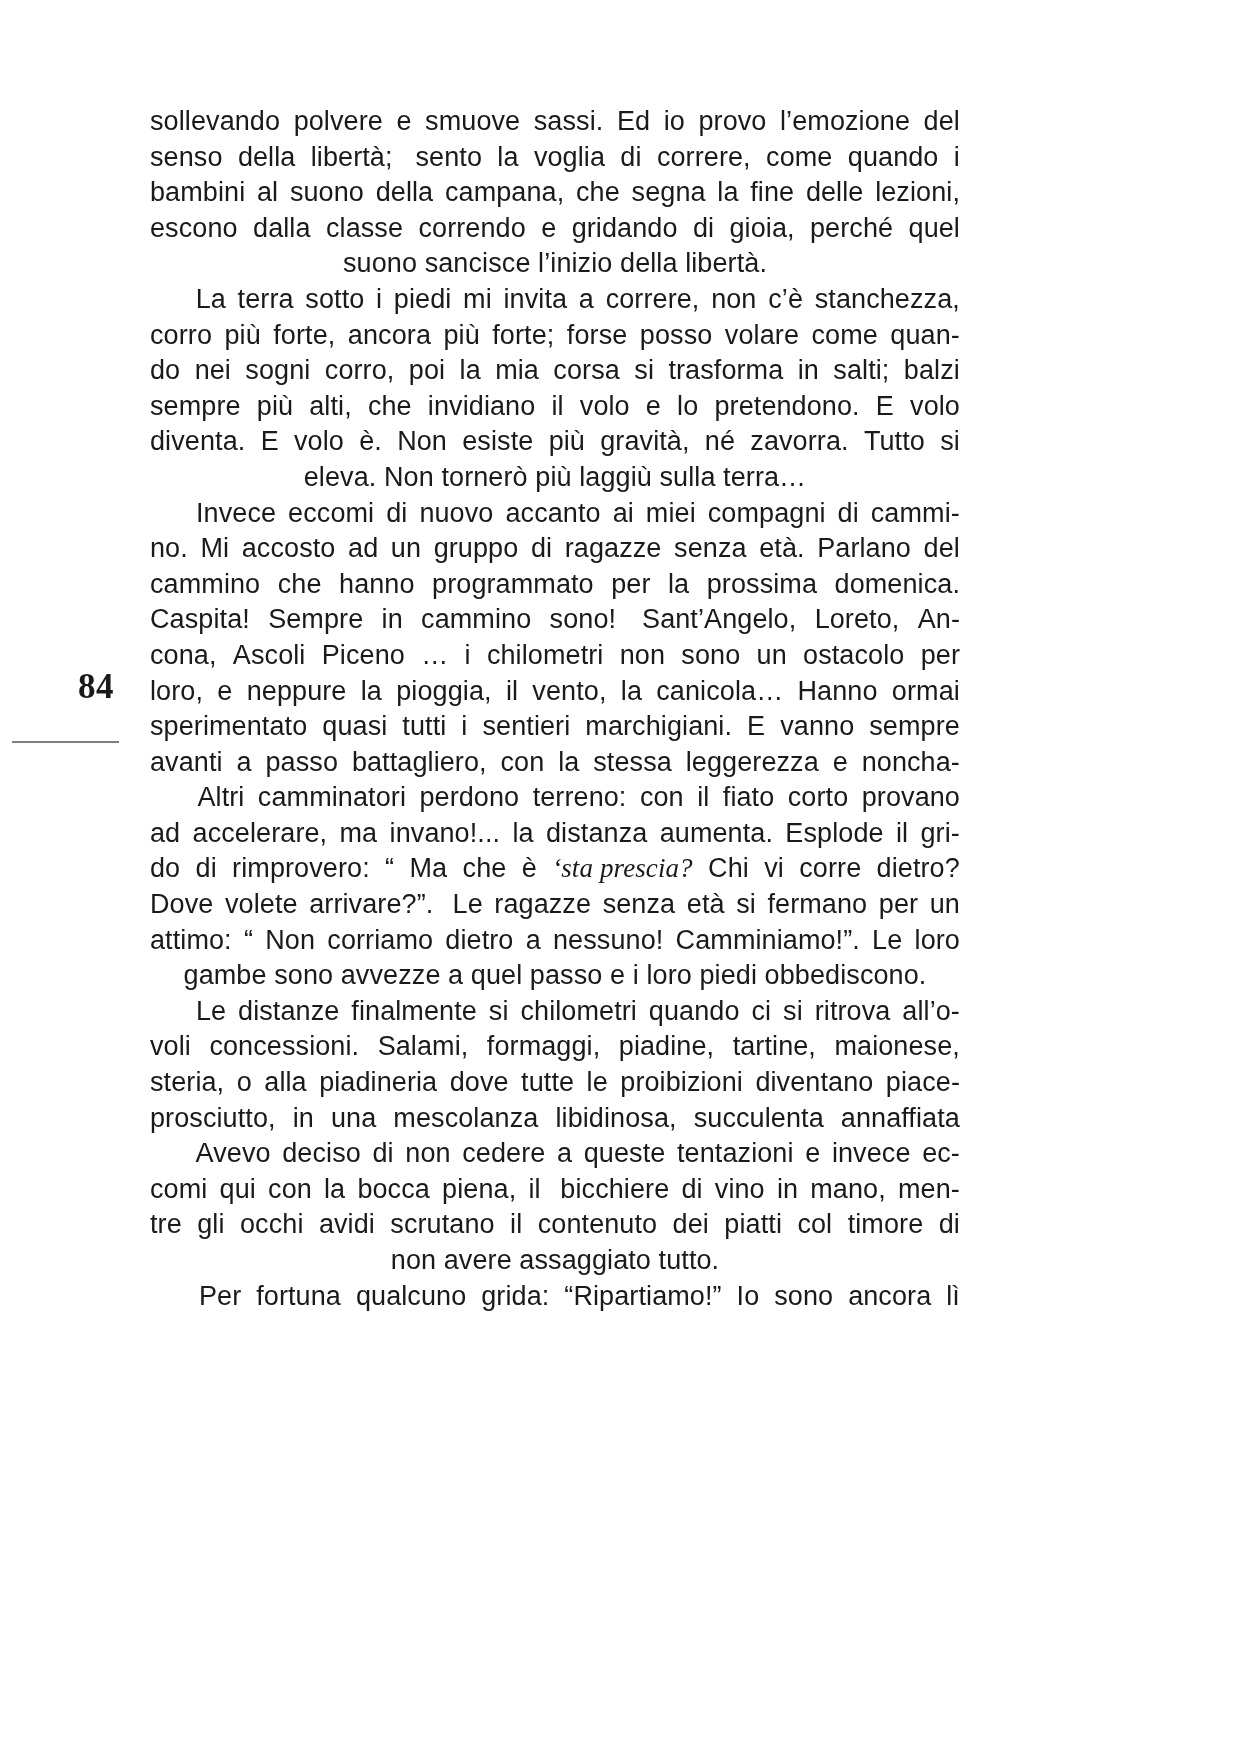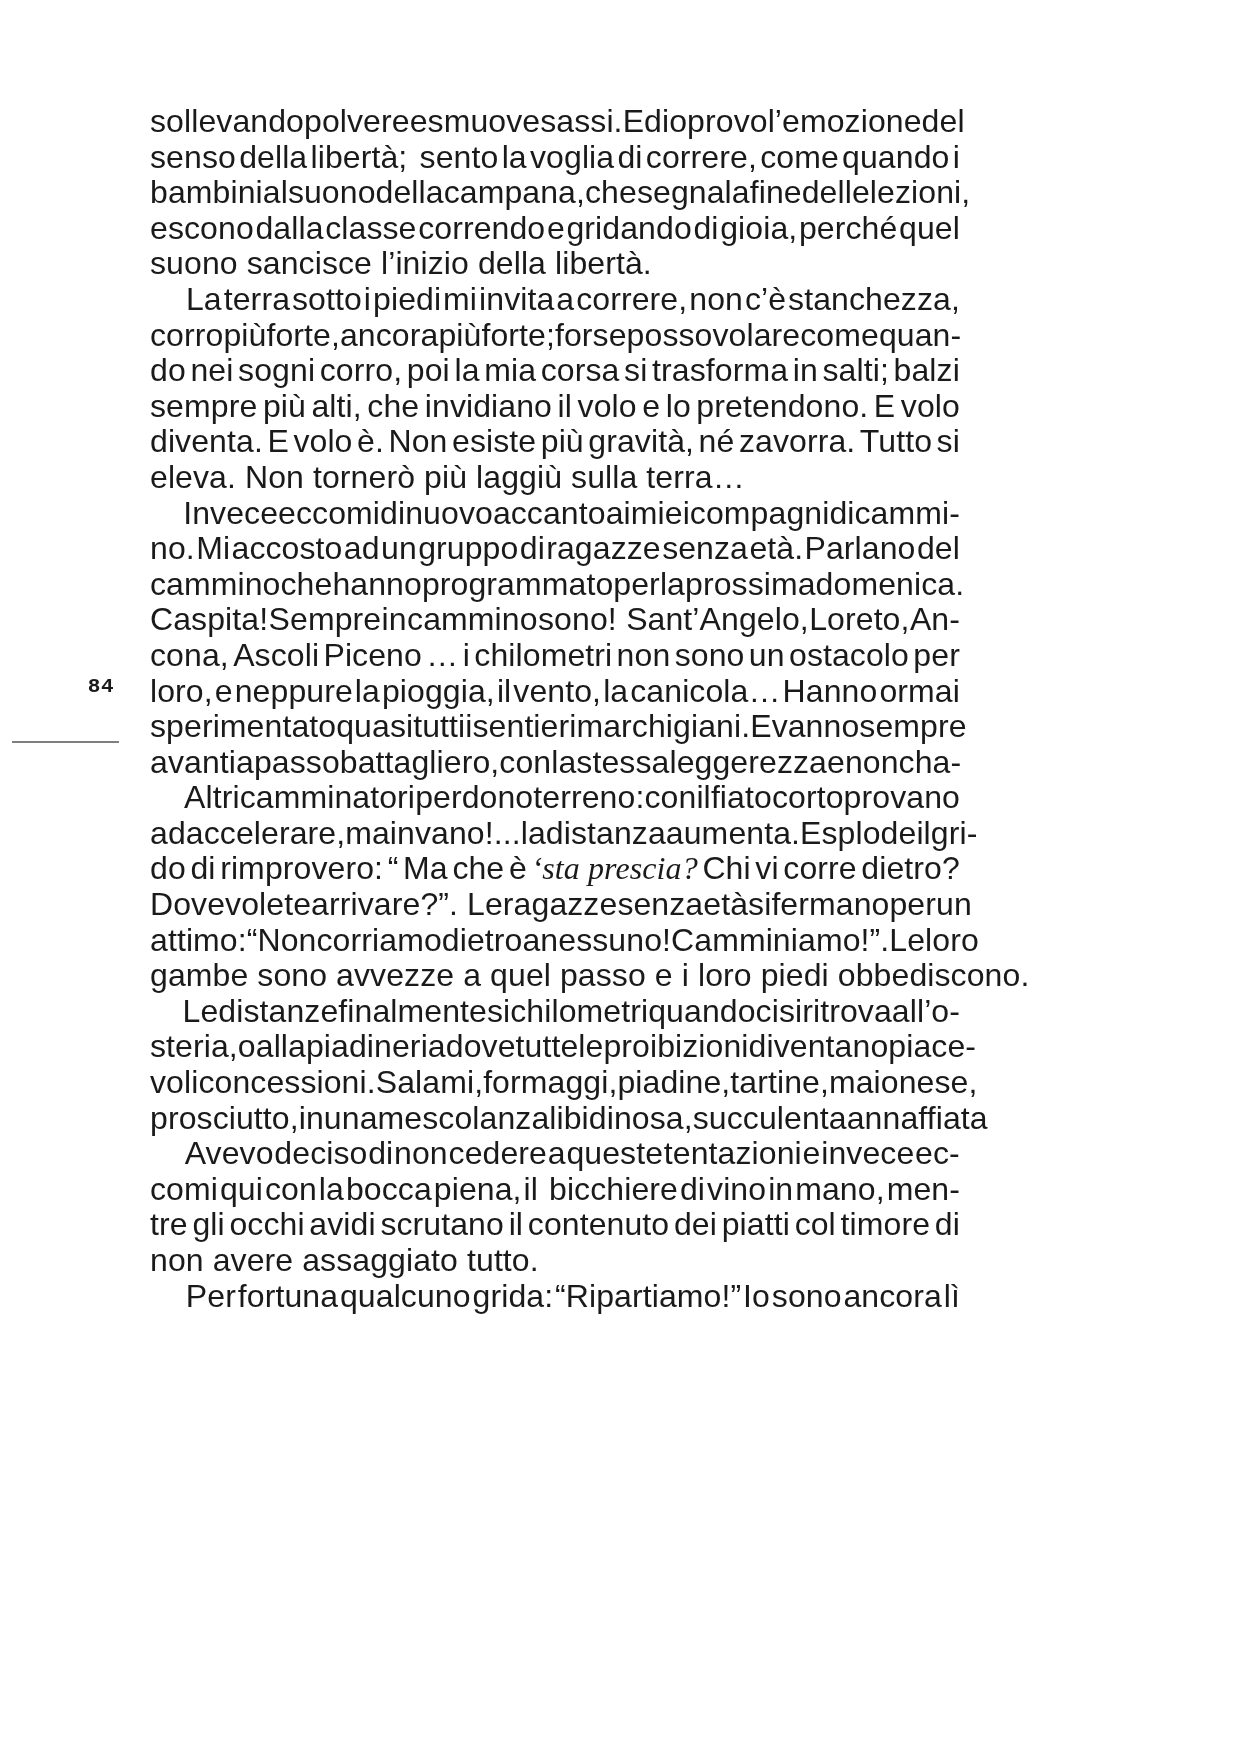--- a/index.html
+++ b/index.html
@@ -24,23 +24,23 @@
   .margin-folio {
     position: absolute;
     left: 0;
     top: 672px;
     width: 128px;
     text-align: right;
     padding-right: 14px;
     box-sizing: border-box;
   }
   .folio-number {
-    font-family: Liberation Mono, monospace;
+    font-family: Liberation Serif, serif;
     font-weight: bold;
-    font-size: 21px;
+    font-size: 35px;
     line-height: 30px;
     letter-spacing: 0.5px;
     color: #1a1a1a;
     display: inline-block;
   }
   .folio-rule {
     position: absolute;
     left: 12px;
     top: 741px;
     width: 107px;
@@ -50,24 +50,24 @@
 
   
   .textblock {
     position: absolute;
     left: 150px;
     top: 104px;
     width: 810px;
   }
   .para {
     margin: 0;
-    font-size: 32px;
+    font-size: 27px;
     line-height: 35.6px;
     color: #1a1a1a;
-    text-align: left;
+    text-align: center;
     letter-spacing: 0.1px;
     word-spacing: 0px;
     white-space: pre-wrap;
   }
   
   .line {
     display: block;
     white-space: nowrap;
   }
   .line.just {
@@ -365,38 +365,38 @@
           <span>distanze</span>
           <span>finalmente</span>
           <span>si</span>
           <span>chilometri</span>
           <span>quando</span>
           <span>ci</span>
           <span>si</span>
           <span>ritrova</span>
           <span>all’o-</span>
         </span><span class="line just">
+          <span>voli</span>
+          <span>concessioni.</span>
+          <span>Salami,</span>
+          <span>formaggi,</span>
+          <span>piadine,</span>
+          <span>tartine,</span>
+          <span>maionese,</span>
+        </span><span class="line just">
           <span>steria,</span>
           <span>o</span>
           <span>alla</span>
           <span>piadineria</span>
           <span>dove</span>
           <span>tutte</span>
           <span>le</span>
           <span>proibizioni</span>
           <span>diventano</span>
           <span>piace-</span>
-        </span><span class="line just">
-          <span>voli</span>
-          <span>concessioni.</span>
-          <span>Salami,</span>
-          <span>formaggi,</span>
-          <span>piadine,</span>
-          <span>tartine,</span>
-          <span>maionese,</span>
         </span><span class="line just">
           <span>prosciutto,</span>
           <span>in</span>
           <span>una</span>
           <span>mescolanza</span>
           <span>libidinosa,</span>
           <span>succulenta</span>
           <span>annaffiata</span>
         </span></p>
       <p class="para"><span class="line just">

